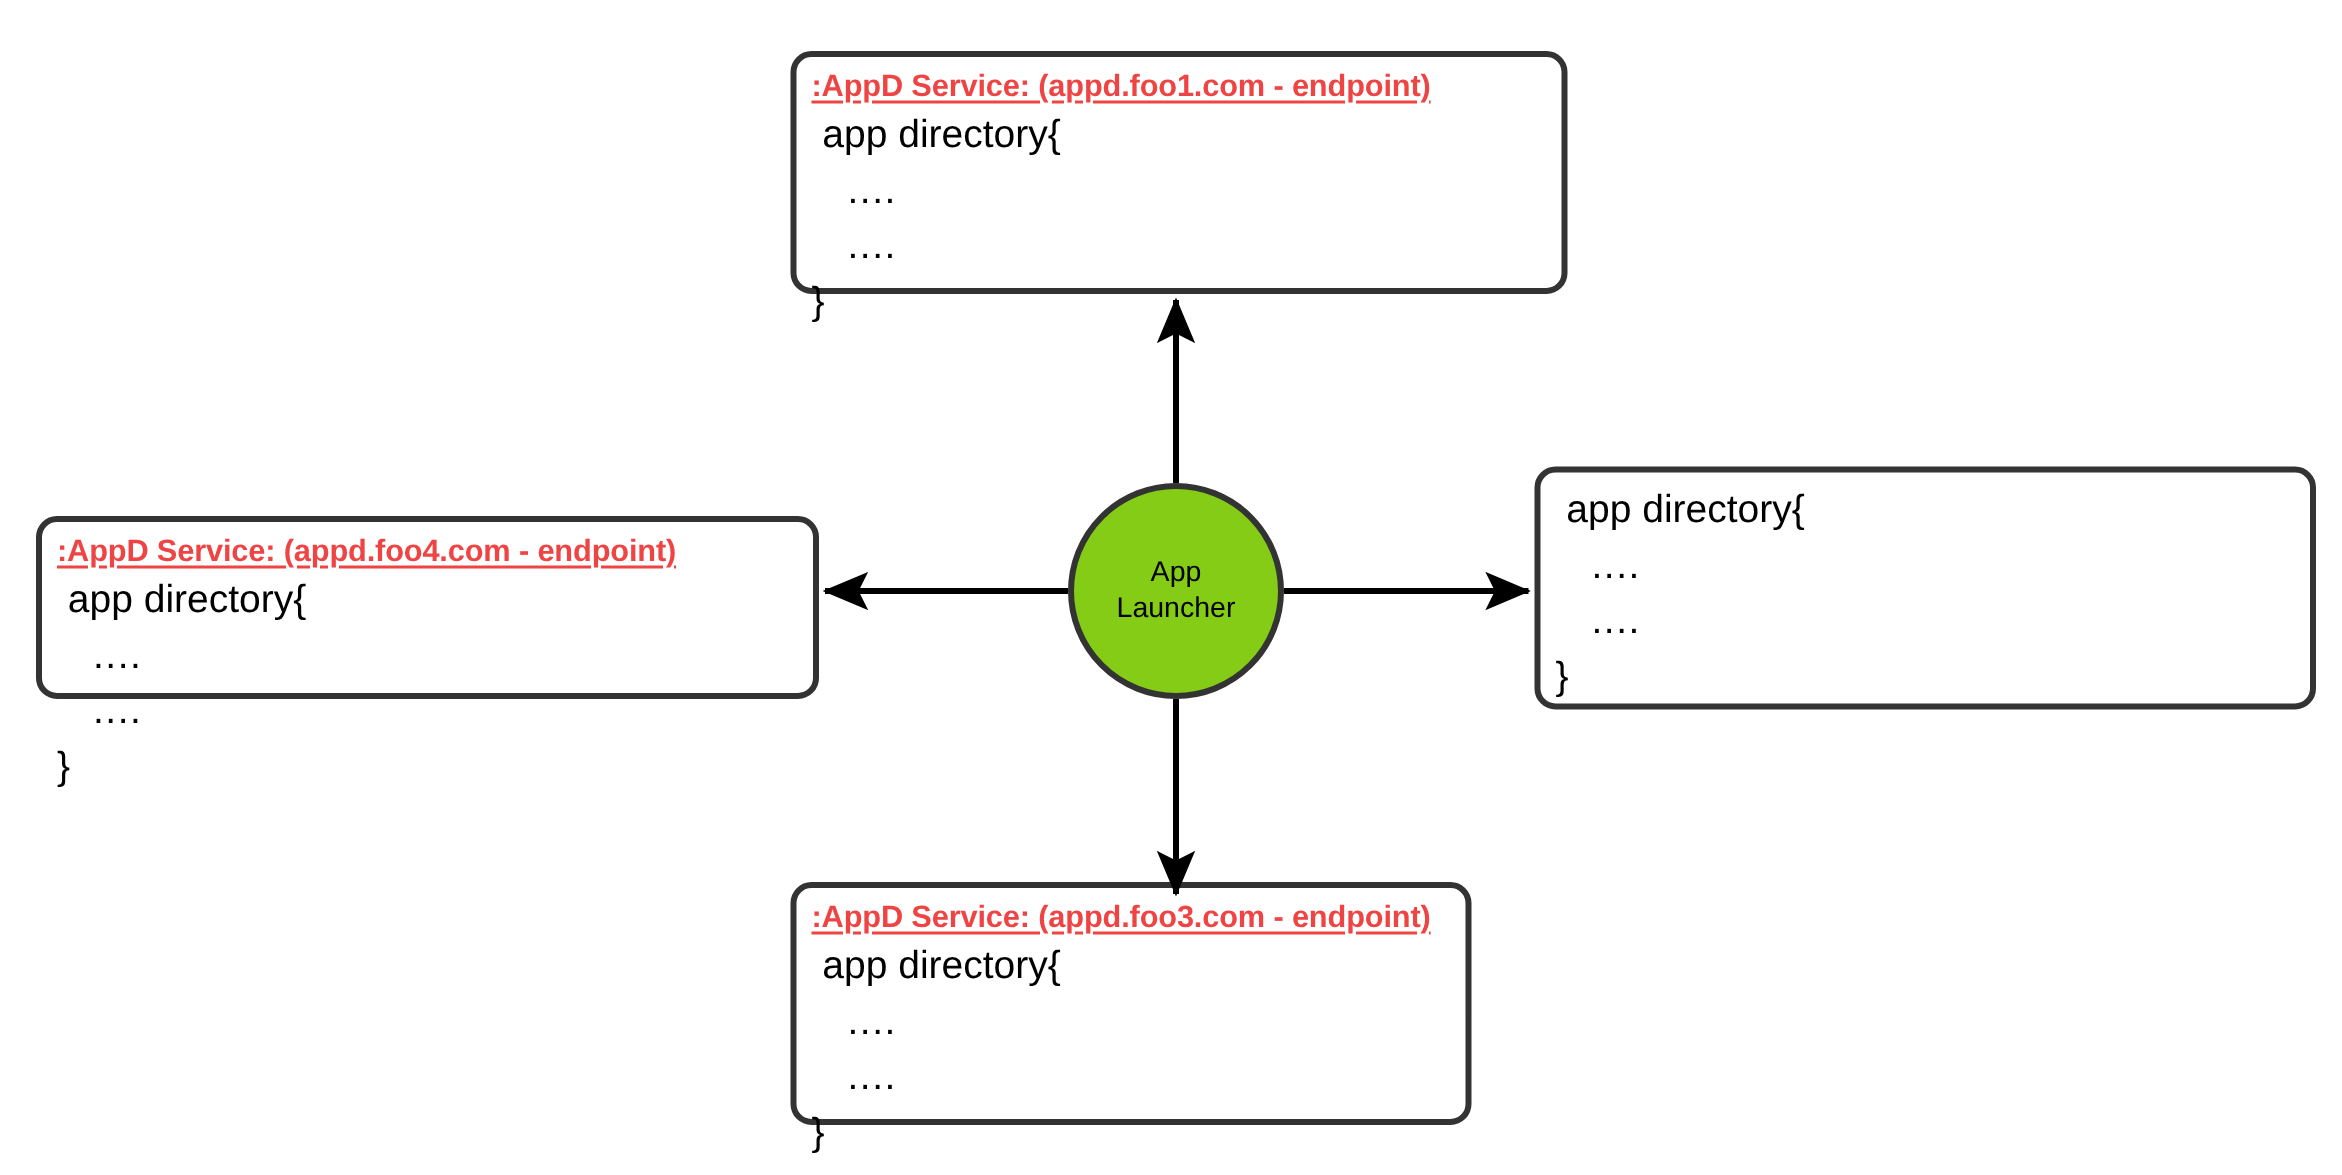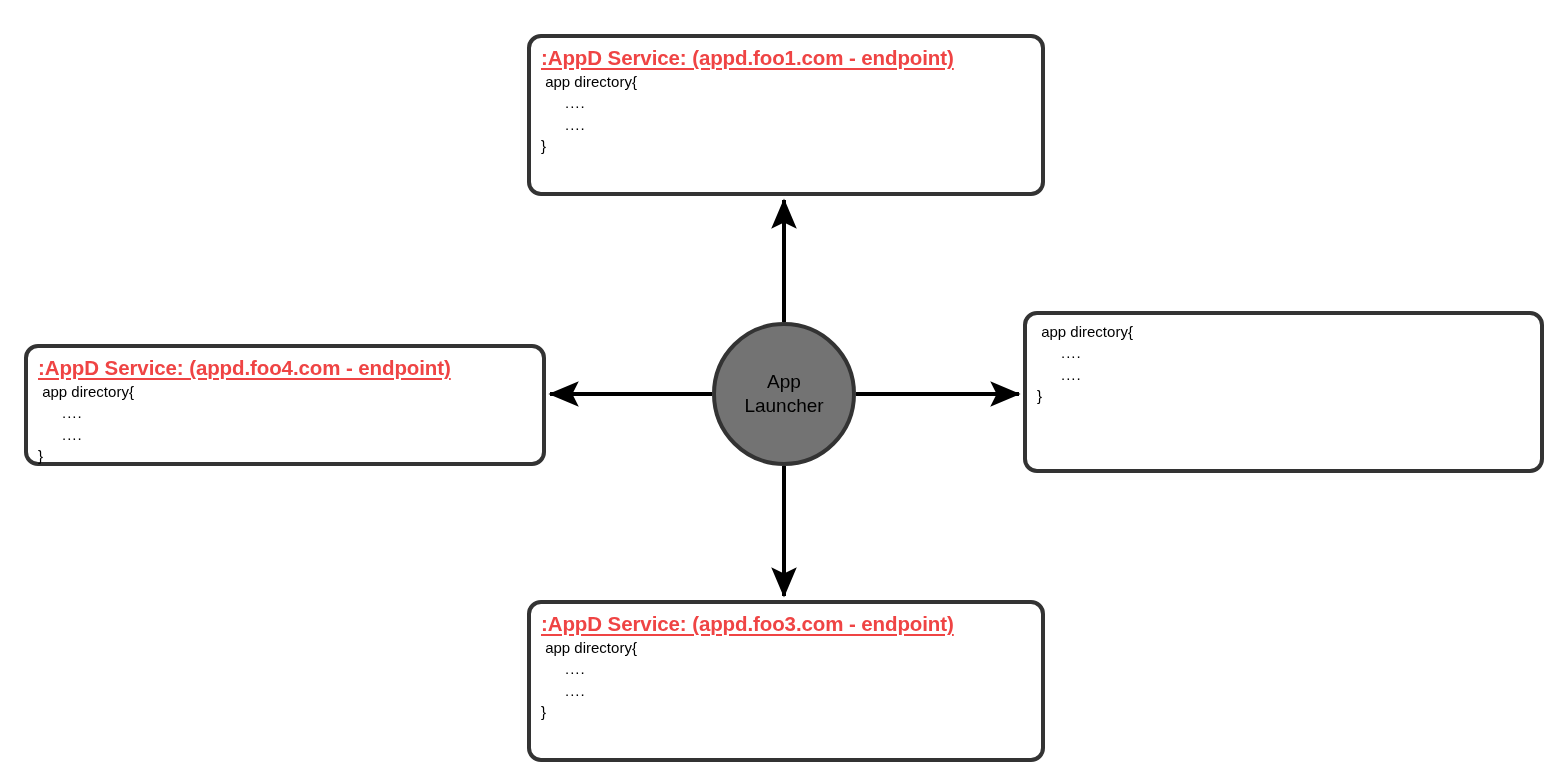--- a/index.html
+++ b/index.html
@@ -29,47 +29,47 @@
     font-size: 20.5px;
     font-weight: bold;
     color: #ef4444;
     text-decoration: underline;
     text-underline-offset: 3px;
     white-space: nowrap;
     line-height: 1.32;
     letter-spacing: -0.1px;
   }
   .svc-line {
-    font-size: 15px;
+    font-size: 26px;
     font-weight: normal;
     color: #000000;
     white-space: pre;
     line-height: 1.42;
   }
   .svc-line.indent {
     padding-left: 24px;
     letter-spacing: 1px;
   }
 
   #box-top    { left: 527px; top: 34px;  width: 518px; height: 162px; }
   #box-right  { left: 1023px; top: 311px; width: 521px; height: 162px; }
-  #box-bottom { left: 527px; top: 600px; width: 518px; height: 162px; }
+  #box-bottom { left: 527px; top: 588px; width: 454px; height: 162px; }
   #box-left   { left: 24px;  top: 313px; width: 522px; height: 122px; margin-top: 31px; }
 
   
   #hub {
     position: absolute;
     left: 712px;
     top: 322px;
     width: 144px;
     height: 144px;
     box-sizing: border-box;
     border: 4px solid #333333;
     border-radius: 50%;
-    background: #737373;
+    background: #84cc16;
     display: flex;
     align-items: center;
     justify-content: center;
     z-index: 3;
   }
   #hub-label {
     font-size: 19px;
     color: #000000;
     text-align: center;
     line-height: 1.28;

